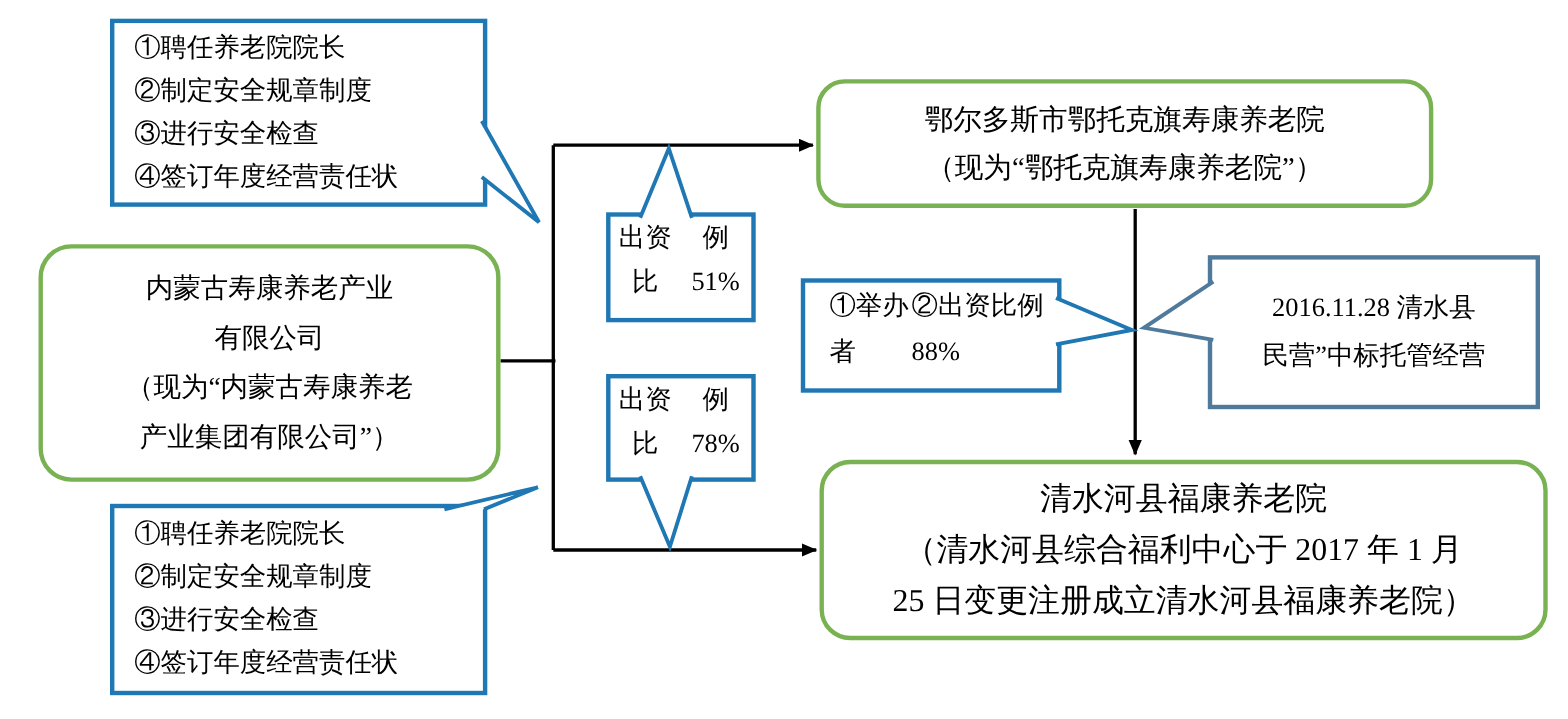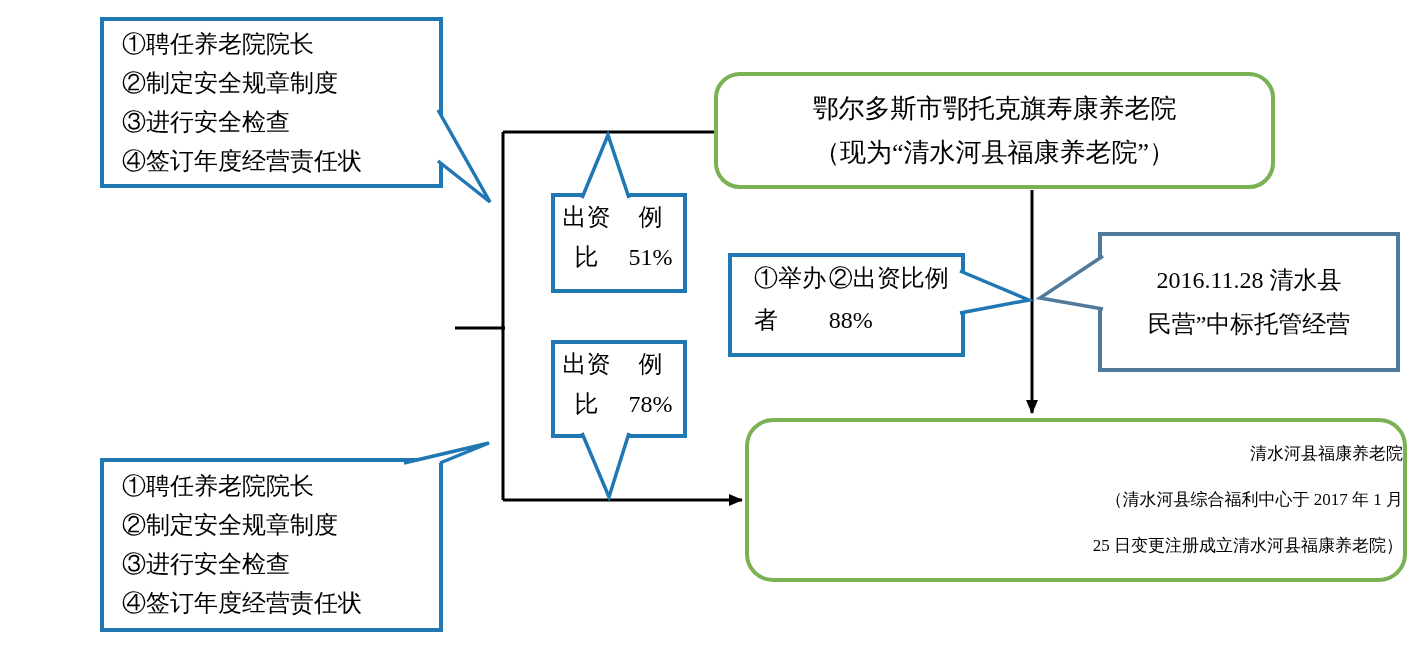--- a/index.html
+++ b/index.html
@@ -22,21 +22,21 @@
   }
   .blue-box{border:4px solid var(--blue,#1F77B4);}
   .steel-box{border:4px solid var(--steel-blue,#507A9C);font-family:Liberation Serif, serif;}
   .list-callout{
     display:flex;flex-direction:column;justify-content:center;
     padding-left:18px;
     font-size:24px;line-height:39px;
   }
   .company-box{font-size:25px;line-height:45px;}
   .shoukang-box{font-size:26px;line-height:44px;}
-  .fukang-box{font-size:17px;line-height:46px;text-align:right;}
+  .fukang-box{font-size:29px;line-height:46px;}
   .ratio-box{
     display:flex;justify-content:center;
     text-align:center;font-size:24px;line-height:40px;
   }
   .founder-box{
     display:flex;flex-direction:row;justify-content:center;
     padding-left:22px;font-size:24px;line-height:42px;
   }
   .bid-box{
     display:flex;flex-direction:column;justify-content:center;
@@ -64,24 +64,30 @@
     <path class="connector" d="M1032,190 L1032,413" marker-end="url(#arrow)"></path>
   </svg>
 
   <div class="box blue-box list-callout" style="left:100px;top:17px;width:343px;height:171px;">
     <div>①聘任养老院院长</div>
     <div>②制定安全规章制度</div>
     <div>③进行安全检查</div>
     <div>④签订年度经营责任状</div>
   </div>
 
+  <div class="box green-box company-box" style="left:35px;top:222px;width:420px;height:216px;">
+    <div>内蒙古寿康养老产业</div>
+    <div>有限公司</div>
+    <div>（现为“内蒙古寿康养老</div>
+    <div>产业集团有限公司”）</div>
+  </div>
 
-  <div class="box green-box shoukang-box" style="left:714px;top:72px;width:561px;height:117px;border-radius:26px;">
+  <div class="box green-box shoukang-box" style="left:742px;top:72px;width:561px;height:117px;border-radius:26px;">
     <div>鄂尔多斯市鄂托克旗寿康养老院</div>
-    <div>（现为“清水河县福康养老院”）</div>
+    <div>（现为“鄂托克旗寿康养老院”）</div>
   </div>
 
   <div class="box green-box fukang-box" style="left:745px;top:418px;width:662px;height:164px;border-radius:28px;">
     <div>清水河县福康养老院</div>
     <div>（清水河县综合福利中心于 2017 年 1 月</div>
     <div>25 日变更注册成立清水河县福康养老院）</div>
   </div>
 
   <div class="box blue-box ratio-box" style="left:551px;top:193px;width:136px;height:100px;">
     <div>出资比</div>

